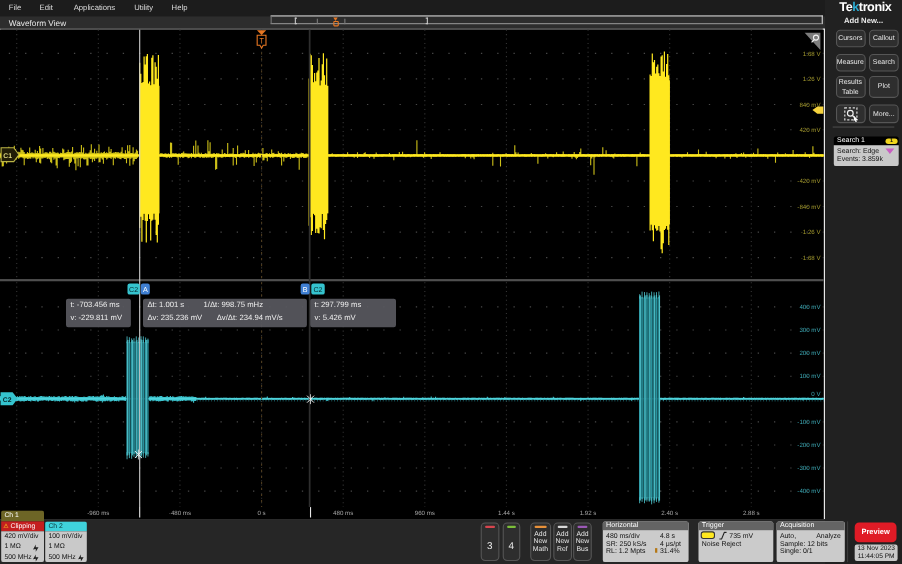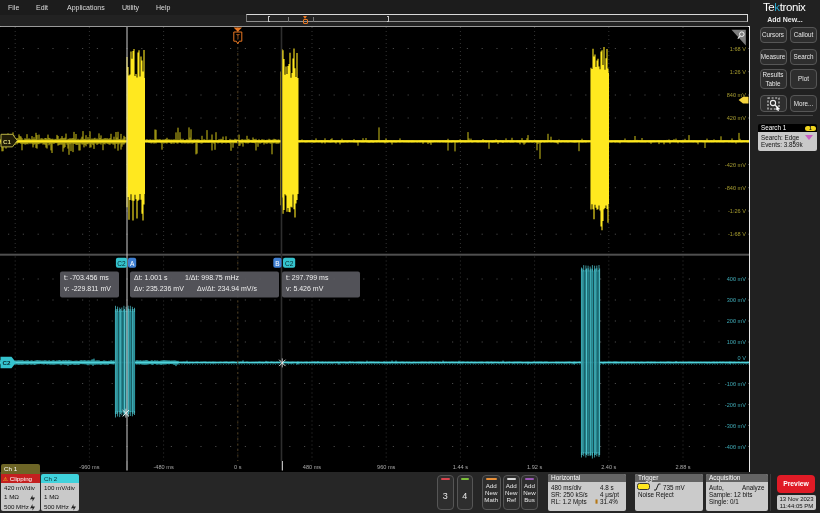--- a/index.html
+++ b/index.html
@@ -15,20 +15,23 @@
 <div id="root">
 
   <div class="abs" style="left:0;top:0;width:750px;height:15px;background:#1c1c1c;color:#dcdcdc;font-size:7px">
     <span class="abs" style="left:8px;top:4px">File</span>
     <span class="abs" style="left:36px;top:4px">Edit</span>
     <span class="abs" style="left:67px;top:4px">Applications</span>
     <span class="abs" style="left:122px;top:4px">Utility</span>
     <span class="abs" style="left:156px;top:4px">Help</span>
   </div>
 
+  <div class="abs" style="left:0;top:15px;width:750px;height:12px;background:#2d2d2d">
+    <span class="abs" style="left:8px;top:2px;color:#e8e8e8;font-size:7.5px">Waveform View</span>
+  </div>
 
   <div class="abs" style="left:246px;top:13.6px;width:502px;height:8.2px;border-top:1.3px solid #d9d9d9;border-right:1.6px solid #d9d9d9;border-bottom:1px solid #8f8f8f;border-left:1px solid #777"></div>
   <div class="abs" style="left:267.5px;top:16.2px;width:2.5px;height:6px;border-left:1px solid #c8c8c8;border-top:1px solid #c8c8c8;border-bottom:1px solid #c8c8c8"></div>
   <div class="abs" style="left:386.5px;top:16.2px;width:2.5px;height:6px;border-right:1px solid #c8c8c8;border-top:1px solid #c8c8c8;border-bottom:1px solid #c8c8c8"></div>
   <div class="abs" style="left:288px;top:16.5px;width:1px;height:5px;background:#7a7a7a"></div>
   <div class="abs" style="left:313px;top:16.5px;width:1px;height:5px;background:#7a7a7a"></div>
   <div class="abs" style="left:302.6px;top:15.6px;width:0;height:0;border-left:2.8px solid transparent;border-right:2.8px solid transparent;border-top:3.2px solid #e87722"></div>
   <div class="abs" style="left:303.1px;top:18.8px;width:4.5px;height:5.2px;border:1px solid #e87722;border-radius:1px"></div>
 
   <div class="abs" style="left:0;top:26px;width:749.5px;height:446px;background:#000;border-top:1px solid #9a9a9a;border-left:1px solid #b0b0b0"></div>
@@ -220,21 +223,21 @@
       <text x="134" y="279.5" font-size="7" fill="#efefef" font-family="Liberation Sans">Δt: 1.001 s</text>
       <text x="185" y="279.5" font-size="7" fill="#efefef" font-family="Liberation Sans">1/Δt: 998.75 mHz</text>
       <text x="134" y="290.5" font-size="7" fill="#efefef" font-family="Liberation Sans">Δv: 235.236 mV</text>
       <text x="197" y="290.5" font-size="7" fill="#efefef" font-family="Liberation Sans">Δv/Δt: 234.94 mV/s</text>
 <rect x="282" y="271.5" width="78" height="26" rx="2" fill="#595960" opacity="0.92"></rect>
       <text x="286" y="279.5" font-size="7" fill="#efefef" font-family="Liberation Sans">t: 297.799 ms</text>
       <text x="286" y="290.5" font-size="7" fill="#efefef" font-family="Liberation Sans">v: 5.426 mV</text>
 </svg>
 
   <div class="abs" style="left:750px;top:0;width:70px;height:513px;background:#212121">
-    <div class="abs" style="left:13px;top:1px;font-size:11.5px;font-weight:normal;color:#fff;letter-spacing:-0.4px">Te<span style="color:#2aa9cf">k</span>tronix</div>
+    <div class="abs" style="left:13px;top:1px;font-size:11.5px;font-weight:bold;color:#fff;letter-spacing:-0.4px">Te<span style="color:#2aa9cf">k</span>tronix</div>
     <div class="abs" style="left:0;top:16px;width:70px;text-align:center;font-size:7px;font-weight:bold;color:#e8e8e8">Add New...</div>
     <div class="btn" style="left:9.5px;top:27px;width:27px;height:15.5px;font-size:6.3px;line-height:14px">Cursors</div>
     <div class="btn" style="left:40px;top:27px;width:27px;height:15.5px;font-size:6.3px;line-height:14px">Callout</div>
     <div class="btn" style="left:9.5px;top:49px;width:27px;height:15.5px;font-size:6.3px;line-height:14px">Measure</div>
     <div class="btn" style="left:40px;top:49px;width:27px;height:15.5px;font-size:6.3px;line-height:14px">Search</div>
     <div class="btn" style="left:9.5px;top:68.5px;width:27px;height:20.5px;font-size:6.3px;line-height:8.5px;padding-top:1.5px">Results<br>Table</div>
     <div class="btn" style="left:40px;top:68.5px;width:27px;height:20.5px;font-size:6.3px;line-height:17px">Plot</div>
     <div class="btn" style="left:9.5px;top:94.5px;width:27px;height:17px">
       <svg width="25" height="15" viewBox="0 0 25 15" style="margin-top:0.5px">
         <rect x="7" y="2" width="11" height="11" fill="none" stroke="#ddd" stroke-width="1.1" stroke-dasharray="2 1.6"></rect>

